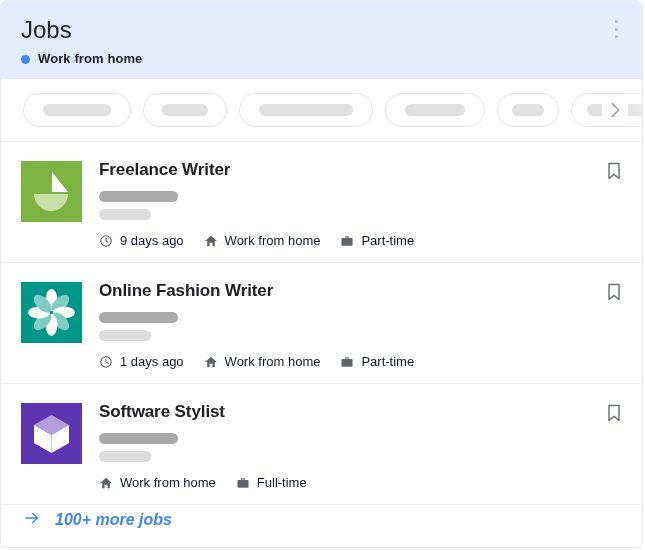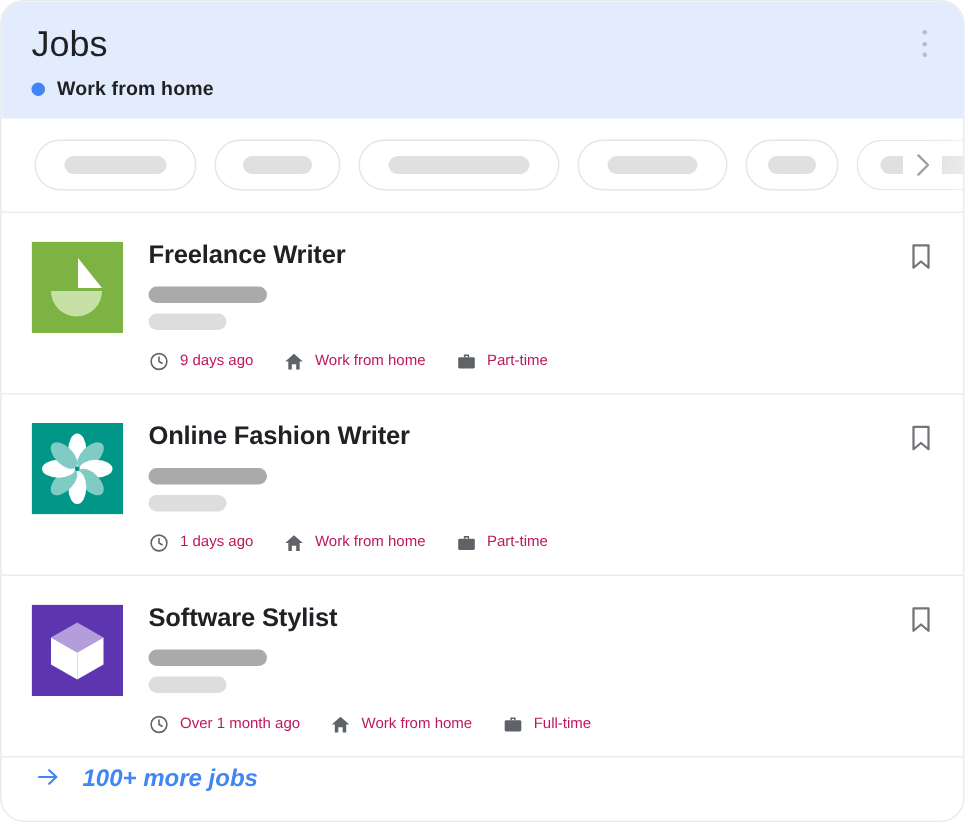--- a/index.html
+++ b/index.html
@@ -15,21 +15,21 @@
     -webkit-font-smoothing: antialiased;
   }
 
   .card {
     position: relative;
     width: 643px;
     height: 548px;
     margin: 0;
     background: #ffffff;
     border: 1px solid #e8eaed;
-    border-radius: 16px;
+    border-radius: 6px;
     box-sizing: border-box;
     overflow: hidden;
     display: flex;
     flex-direction: column;
   }
 
   
   .header {
     background: #e3ecfd;
     padding: 14px 20px 12px 20px;
@@ -199,23 +199,23 @@
     margin-top: 13px;
     gap: 0;
   }
   .meta-item {
     display: flex;
     align-items: center;
     gap: 7px;
     margin-right: 20px;
   }
   .meta-text {
-    font-size: 10px;
+    font-size: 13px;
     line-height: 16px;
-    color: #be185d;
+    color: #0f172a;
     letter-spacing: 0px;
     white-space: nowrap;
   }
   .meta-icon {
     width: 14px;
     height: 14px;
     flex: 0 0 auto;
     display: block;
   }
   .bookmark {
@@ -405,29 +405,20 @@
           </svg>
         </div>
         <div class="job-body">
           <div class="job-title">Software Stylist</div>
           <div class="skel-line skel-a"></div>
           <div class="skel-line skel-b"></div>
           <div class="meta">
             <div class="meta-item">
               <span>
                 <svg class="meta-icon" viewBox="0 0 24 24" aria-hidden="true">
-                  <circle cx="12" cy="12" r="9" fill="none" stroke="#5f6368" stroke-width="1.8"></circle>
-                  <path d="M12 7 V12 L15.5 14" fill="none" stroke="#5f6368" stroke-width="1.8" stroke-linecap="round"></path>
-                </svg>
-              </span>
-              <span class="meta-text">Over 1 month ago</span>
-            </div>
-            <div class="meta-item">
-              <span>
-                <svg class="meta-icon" viewBox="0 0 24 24" aria-hidden="true">
                   <path d="M12 3 L22 12 H18.5 V21 H14.5 V15 H9.5 V21 H5.5 V12 H2 Z" fill="#5f6368"></path>
                 </svg>
               </span>
               <span class="meta-text">Work from home</span>
             </div>
             <div class="meta-item">
               <span>
                 <svg class="meta-icon" viewBox="0 0 24 24" aria-hidden="true">
                   <path d="M9 4 H15 V7 H13.2 V5.6 H10.8 V7 H9 Z" fill="#5f6368"></path>
                   <rect x="2.5" y="7" width="19" height="13" rx="1.6" fill="#5f6368"></rect>

